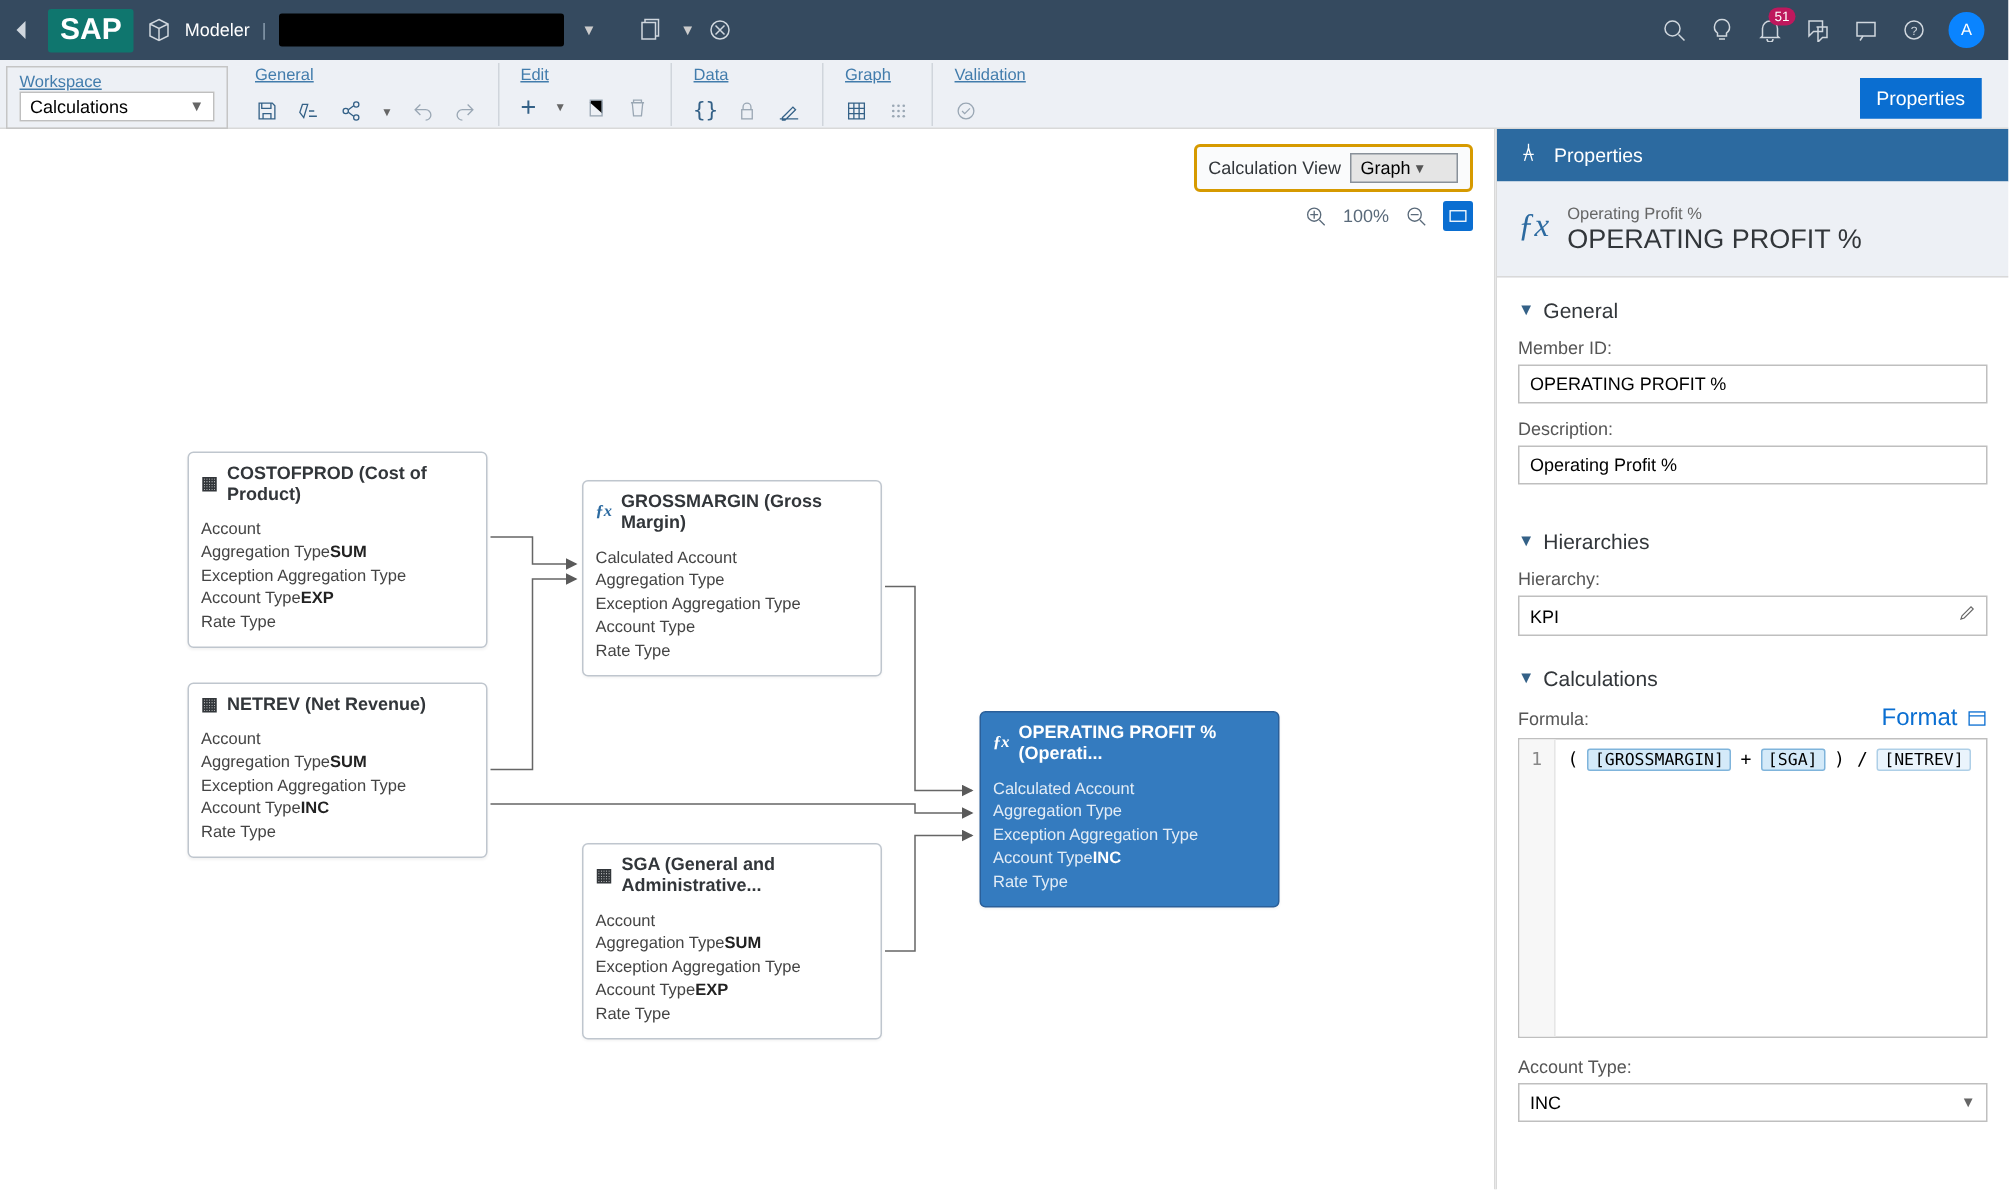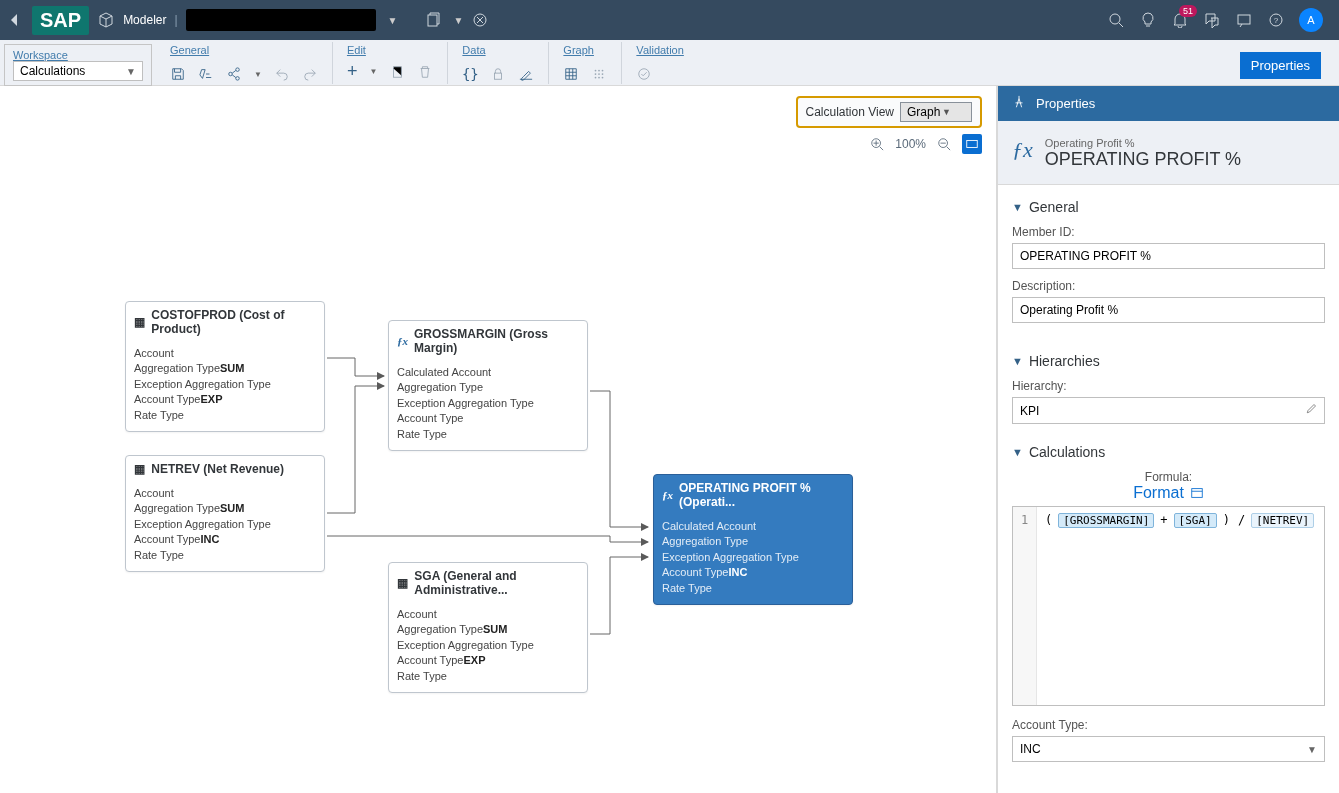--- a/index.html
+++ b/index.html
@@ -61,21 +61,21 @@
 .fx { font-style:italic; font-size:22px; color:#2c6aa0; font-family: Georgia, serif;}
 .pheader2 .ptitle-sm { font-size:11px; color:#666; }
 .pheader2 .ptitle-lg { font-size:18px; color:#32363a; font-weight:300; }
 .panel-body { padding:14px; overflow:auto; flex:1; }
 .psect { margin-bottom:20px; }
 .psect-h { display:flex; align-items:center; gap:6px; font-size:14px; color:#32363a; margin-bottom:10px; cursor:pointer; }
 .psect-h .chv { font-size:11px; color:#346187; }
 .plabel { font-size:12px; color:#555; margin-bottom:4px; display:block; }
 .pin { width:100%; border:1px solid #bfbfbf; padding:5px 7px; font-size:12px; margin-bottom:10px; }
 .pin.wedit { display:flex; justify-content:space-between; align-items:center; }
-.formula-head { display:flex; justify-content:space-between; align-items:center; margin-bottom:4px;flex-direction:column; }
+.formula-head { display:flex; justify-content:space-between; align-items:center; margin-bottom:4px; }
 .formula-link { color:#0a6ed1; font-size:16px; display:flex; align-items:center; gap:6px; cursor:pointer; }
 .formula-box { border:1px solid #bfbfbf; height:200px; display:flex; font-family: Consolas, monospace; font-size:12px; }
 .formula-box .gut { width:24px; background:#f7f7f7; border-right:1px solid #e6e6e6; text-align:center; padding-top:6px; color:#888; }
 .formula-box .fbody { padding:6px; display:flex; gap:4px; flex-wrap:wrap; align-items:flex-start; }
 .tok { background:#d4eaf9; border:1px solid #7fb4db; padding:0 4px; border-radius:2px; font-size:11px; }
 .tok.y { background:#eaf4fc; border-color:#aecfe7; }
 .op { padding: 0 2px; }
 .pselect { width:100%; border:1px solid #bfbfbf; padding:5px 7px; font-size:12px; display:flex; justify-content:space-between; align-items:center;}
 </style>
 </head>

